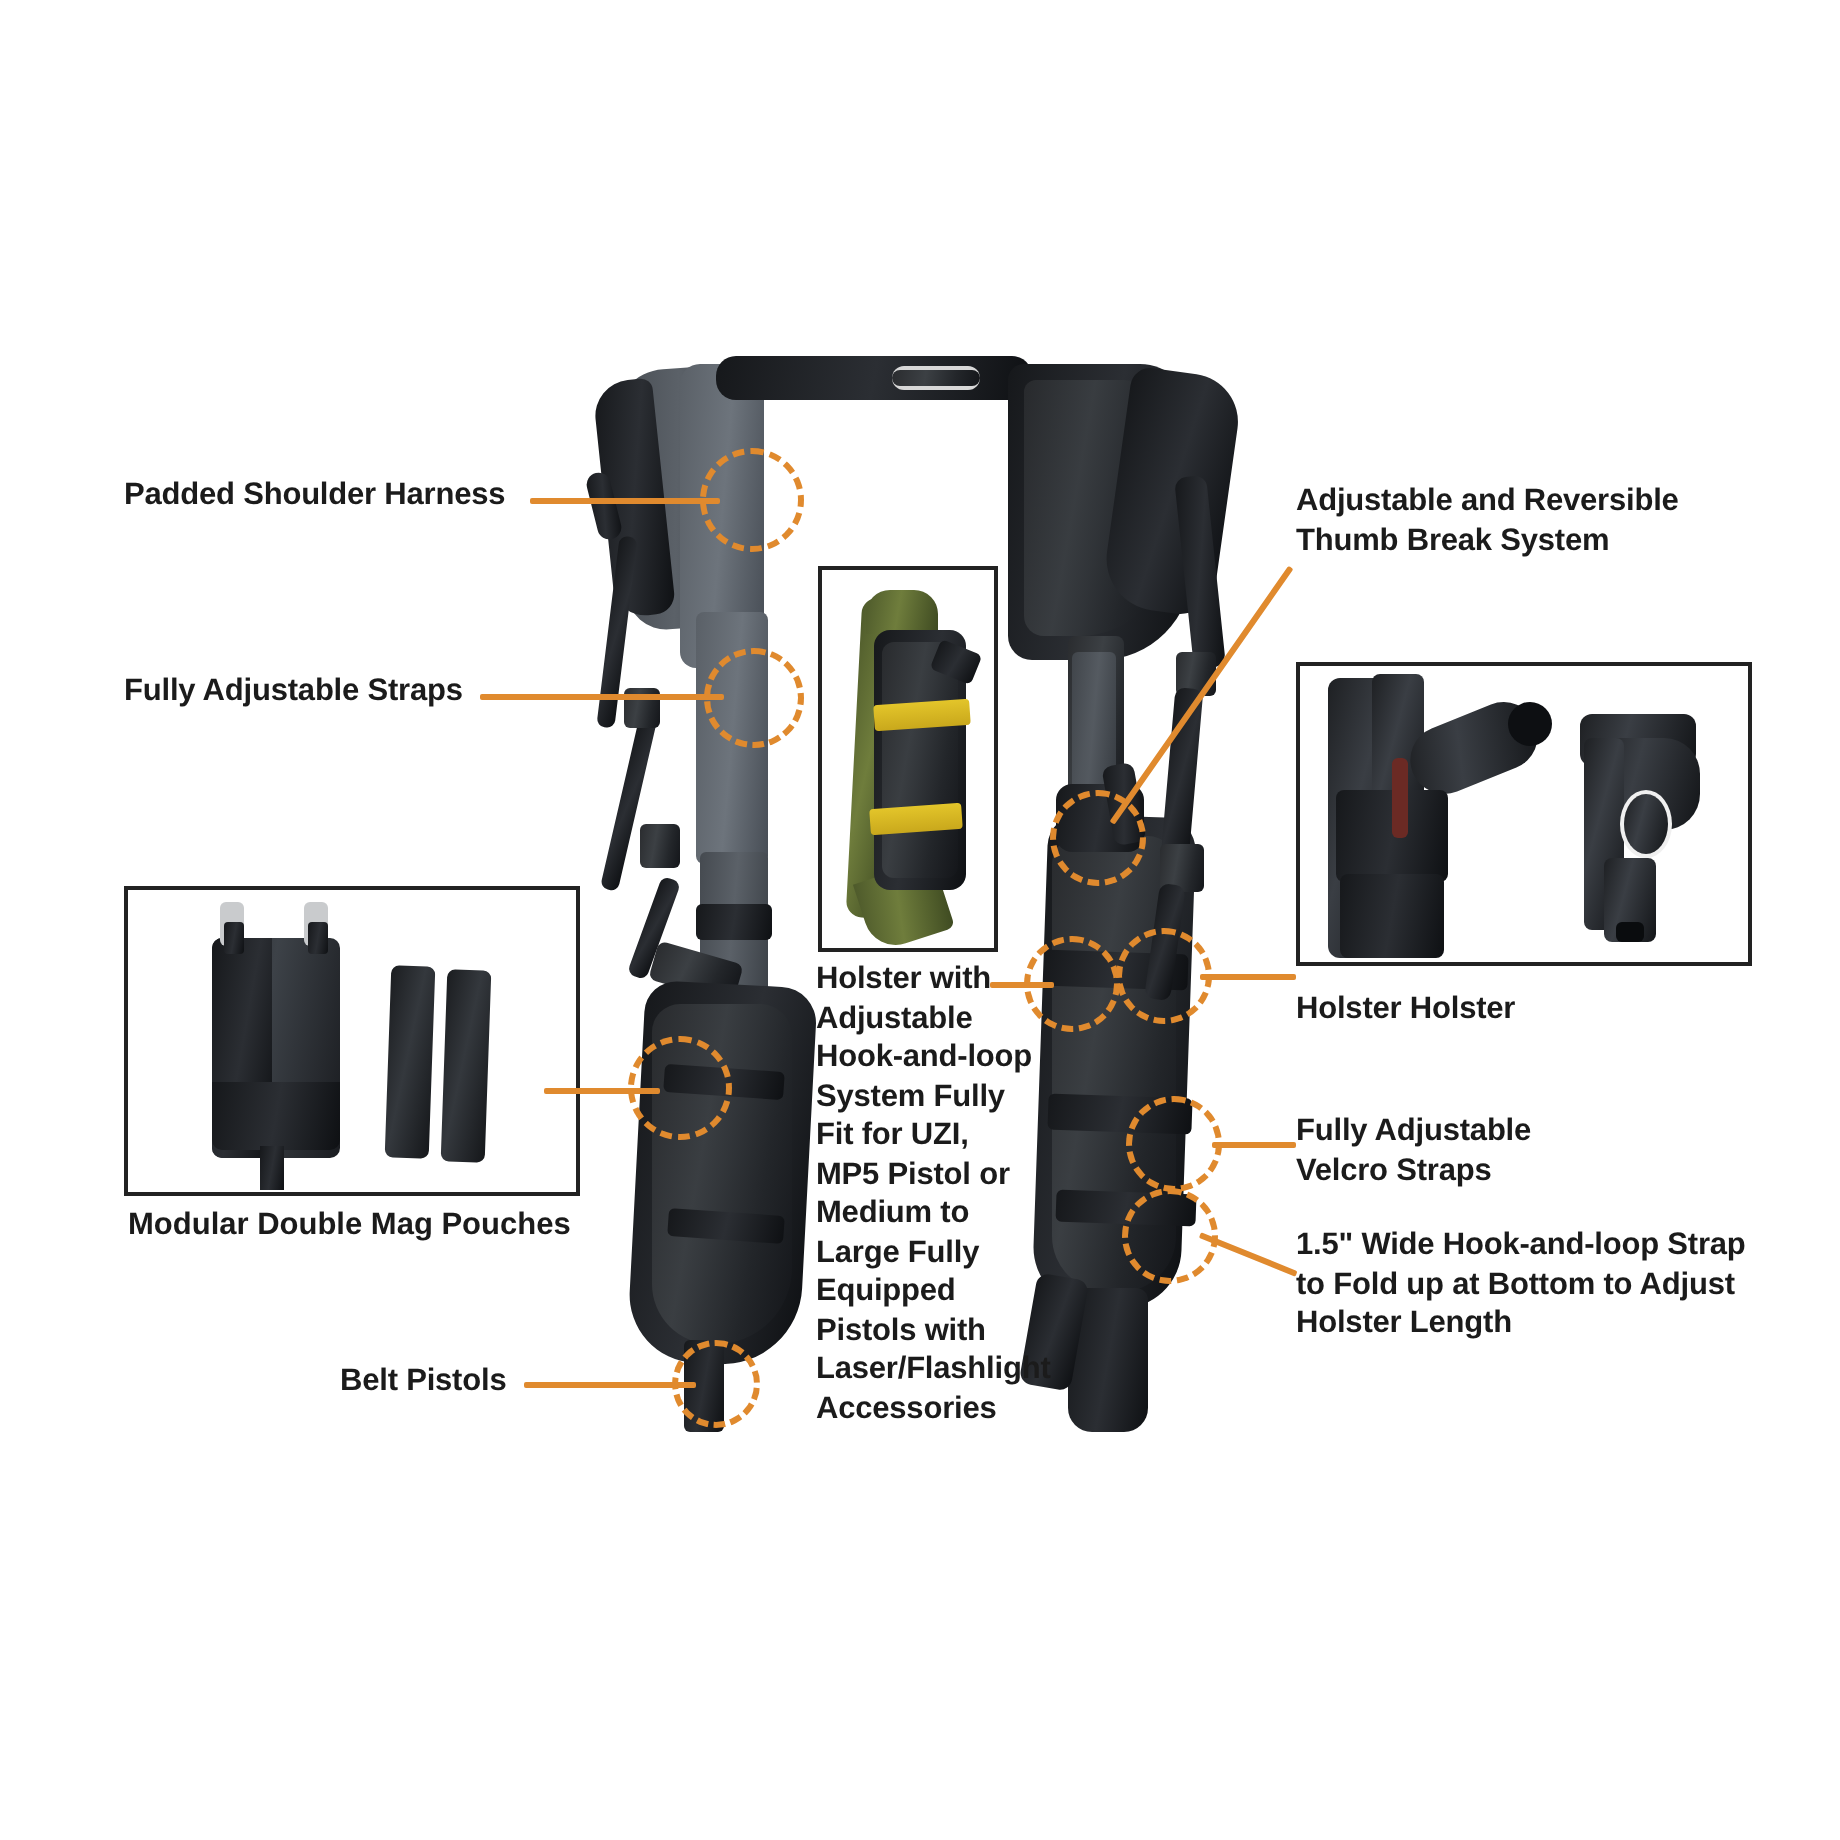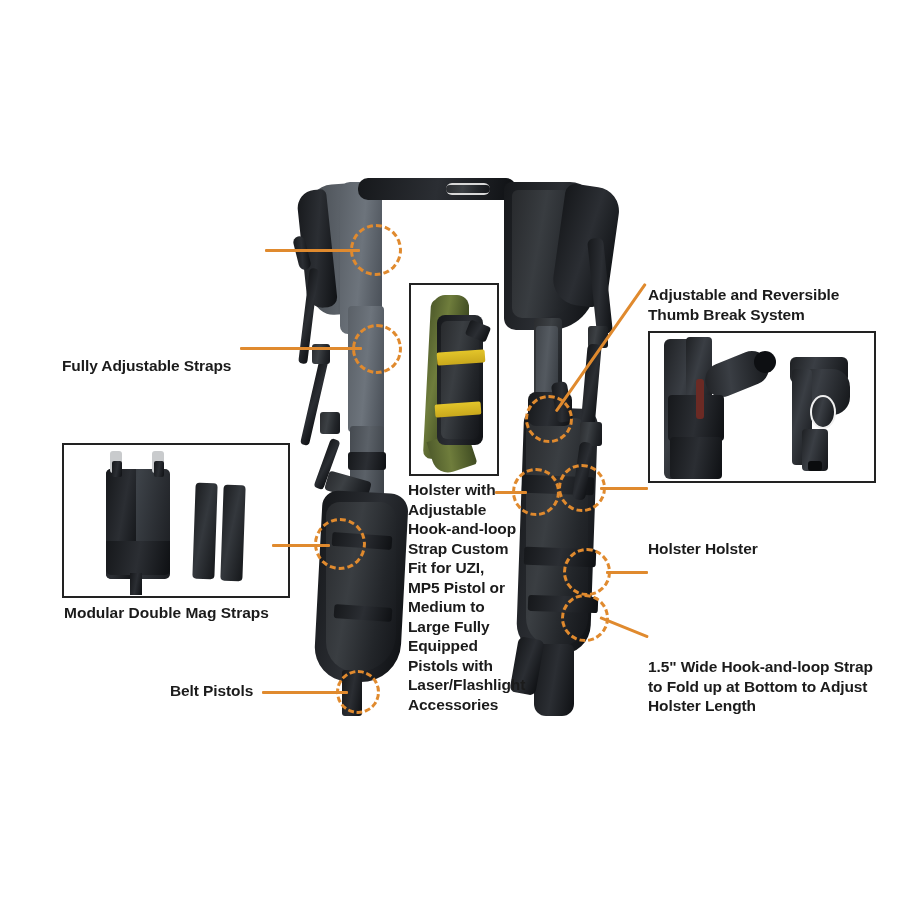--- a/index.html
+++ b/index.html
@@ -13,21 +13,21 @@
   
   .label{
     position:absolute;
     font-size:15.5px;
     line-height:19.5px;
     font-weight:600;
     letter-spacing:-0.1px;
     color:#1b1b1b;
     white-space:pre-line;
   }
-  .label.right{text-align:left;margin-top:44px;}
+  .label.right{text-align:left;}
   .label.leftal{text-align:left;}
 
   
   .leader{position:absolute;background:#E08A2E;height:3px;border-radius:1px;}
   .diag{position:absolute;height:3px;background:#E08A2E;transform-origin:0 50%;border-radius:1px;}
 
   
   .ring{
     position:absolute;border-radius:50%;
     border:3.5px dashed #E08A2E;
@@ -125,36 +125,36 @@
     <div class="ph fab-k" style="left:42px;top:24px;width:30px;height:110px;border-radius:5px 0 0 5px;"></div>
     <div class="ph fab-k" style="left:42px;top:96px;width:64px;height:34px;border-radius:0 0 5px 5px;"></div>
     <div class="ph fab-k" style="left:66px;top:128px;width:12px;height:22px;"></div>
     <div class="ph" style="left:46px;top:6px;width:12px;height:22px;background:#c9cbcd;border-radius:3px;"></div>
     <div class="ph" style="left:88px;top:6px;width:12px;height:22px;background:#c9cbcd;border-radius:3px;"></div>
     <div class="ph fab-k" style="left:48px;top:16px;width:10px;height:16px;border-radius:2px;"></div>
     <div class="ph fab-k" style="left:90px;top:16px;width:10px;height:16px;border-radius:2px;"></div>
     <div class="ph mag" style="left:130px;top:38px;width:22px;height:96px;border-radius:4px;transform:rotate(2deg);"></div>
     <div class="ph mag" style="left:158px;top:40px;width:22px;height:96px;border-radius:4px;transform:rotate(2deg);"></div>
   </div>
-  <div class="inset-cap" style="left:64px;top:603px;">Modular Double Mag Straps</div>
+  <div class="inset-cap" style="left:64px;top:603px;">Modular Double Mag Pouches</div>
 
   <div class="inset" style="left:409px;top:283px;width:90px;height:193px;">
     <div class="ph olive" style="left:16px;top:14px;width:20px;height:160px;border-radius:8px;transform:rotate(3deg);"></div>
     <div class="ph olive" style="left:22px;top:10px;width:36px;height:22px;border-radius:12px 12px 0 0;"></div>
     <div class="ph olive" style="left:20px;top:150px;width:42px;height:36px;border-radius:0 0 4px 16px;transform:rotate(-18deg);"></div>
     <div class="ph fab-k" style="left:26px;top:30px;width:46px;height:130px;border-radius:8px;"></div>
     <div class="ph fab-d" style="left:30px;top:36px;width:38px;height:118px;border-radius:6px;opacity:.9;"></div>
     <div class="ph yel" style="left:26px;top:66px;width:48px;height:13px;transform:rotate(-4deg);border-radius:2px;"></div>
     <div class="ph yel" style="left:24px;top:118px;width:46px;height:13px;transform:rotate(-4deg);border-radius:2px;"></div>
     <div class="ph fab-k" style="left:56px;top:38px;width:22px;height:16px;border-radius:3px;transform:rotate(22deg);"></div>
   </div>
   <div class="label leftal" style="left:408px;top:480px;width:118px;">Holster with
 Adjustable
 Hook-and-loop
-Strap Custom
+System Fully
 Fit for UZI,
 MP5 Pistol or
 Medium to
 Large Fully
 Equipped
 Pistols with
 Laser/Flashlight
 Accessories</div>
 
   <div class="inset" style="left:648px;top:331px;width:228px;height:152px;">
@@ -190,28 +190,31 @@
   <div class="ring" style="left:350px;top:224px;width:52px;height:52px;"></div>
   <div class="ring" style="left:352px;top:324px;width:50px;height:50px;"></div>
   <div class="ring" style="left:314px;top:518px;width:52px;height:52px;"></div>
   <div class="ring" style="left:336px;top:670px;width:44px;height:44px;"></div>
   <div class="ring" style="left:525px;top:395px;width:48px;height:48px;"></div>
   <div class="ring" style="left:512px;top:468px;width:48px;height:48px;"></div>
   <div class="ring" style="left:558px;top:464px;width:48px;height:48px;"></div>
   <div class="ring" style="left:563px;top:548px;width:48px;height:48px;"></div>
   <div class="ring" style="left:561px;top:594px;width:48px;height:48px;"></div>
 
-
-  <div class="label leftal" style="left:62px;top:356px;">Fully Adjustable Straps</div>
+  <div class="label leftal" style="left:62px;top:238px;">Padded Shoulder Harness</div>
+
+  <div class="label leftal" style="left:62px;top:336px;">Fully Adjustable Straps</div>
 
   <div class="label leftal" style="left:170px;top:681px;">Belt Pistols</div>
 
   <div class="label right" style="left:648px;top:241px;">Adjustable and Reversible
 Thumb Break System</div>
 
   <div class="label right" style="left:648px;top:495px;">Holster Holster</div>
 
+  <div class="label right" style="left:648px;top:556px;">Fully Adjustable
+Velcro Straps</div>
 
   <div class="label right" style="left:648px;top:613px;">1.5" Wide Hook-and-loop Strap
 to Fold up at Bottom to Adjust
 Holster Length</div>
 
 </div>
 
 </body></html>

